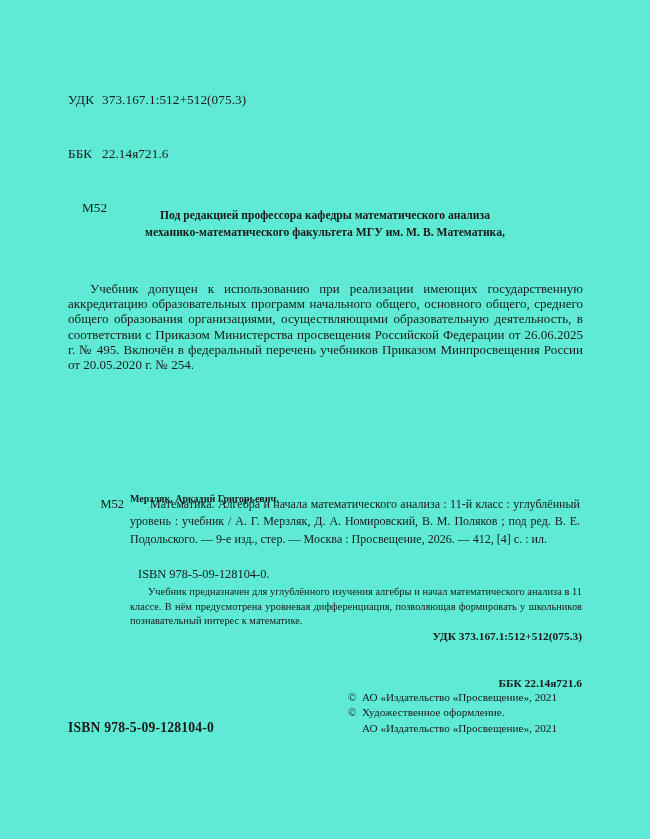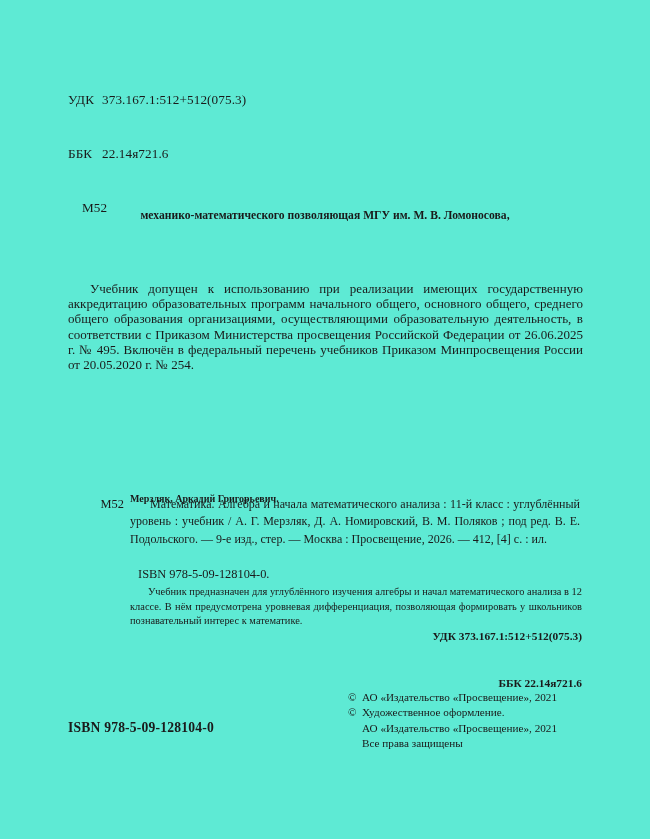--- a/index.html
+++ b/index.html
@@ -181,40 +181,40 @@
 
 <div class="page">
 
   <div class="udk-block">
     <span class="udk-line"><span class="udk-label">УДК</span><span>373.167.1:512+512(075.3)</span></span>
     <span class="udk-line"><span class="udk-label">ББК</span><span>22.14я721.6</span></span>
     <span class="udk-m52">М52</span>
   </div>
 
   <div class="editor-block">
-    <span>механико-математического позволяющая МГУ им. М. В. Ломоносова,</span>
+    <span>Под редакцией профессора кафедры математического анализа</span>
+    <span>механико-математического факультета МГУ им. М. В. Математика,</span>
   </div>
 
   <div class="approval-block">Учебник допущен к использованию при реализации имеющих государственную аккредитацию образовательных программ начального общего, основного общего, среднего общего образования организациями, осуществляющими образовательную деятельность, в соответствии с Приказом Министерства просвещения Российской Федерации от 26.06.2025 г. № 495. Включён в федеральный перечень учебников Приказом Минпросвещения России от 20.05.2020 г. № 254.</div>
 
   <div class="cip-block">
     <div class="cip-author">Мерзляк, Аркадий Григорьевич.</div>
     <div class="cip-sigil">М52</div>
     <div class="cip-body">Математика. Алгебра и начала математического анализа : 11-й класс : углублённый уровень : учебник / А. Г. Мерзляк, Д. А. Номировский, В. М. Поляков ; под ред. В. Е. Подольского. — 9-е изд., стер. — Москва : Просвещение, 2026. — 412, [4] с. : ил.</div>
     <div class="cip-isbn">ISBN 978-5-09-128104-0.</div>
-    <div class="cip-annotation">Учебник предназначен для углублённого изучения алгебры и начал математического анализа в 12 классе. В нём предусмотрена уровневая дифференциация, позволяющая формировать у школьников познавательный интерес к математике.</div>
+    <div class="cip-annotation">Учебник предназначен для углублённого изучения алгебры и начал математического анализа в 11 классе. В нём предусмотрена уровневая дифференциация, позволяющая формировать у школьников познавательный интерес к математике.</div>
   </div>
 
   <div class="udk-repeat">
     <span>УДК 373.167.1:512+512(075.3)</span>
     <span>ББК 22.14я721.6</span>
   </div>
 
   <div class="isbn-bottom">ISBN 978-5-09-128104-0</div>
 
   <div class="copyright-block">
     <span class="copyright-line"><span class="cmark">©</span><span>АО «Издательство «Просвещение», 2021</span></span>
     <span class="copyright-line"><span class="cmark">©</span><span>Художественное оформление.</span></span>
     <span class="copyright-line indented"><span>АО «Издательство «Просвещение», 2021</span></span>
-    <span class="copyright-line indented"><span>Все права защищены</span></span>
   </div>
 
 </div>
 
 </body></html>

